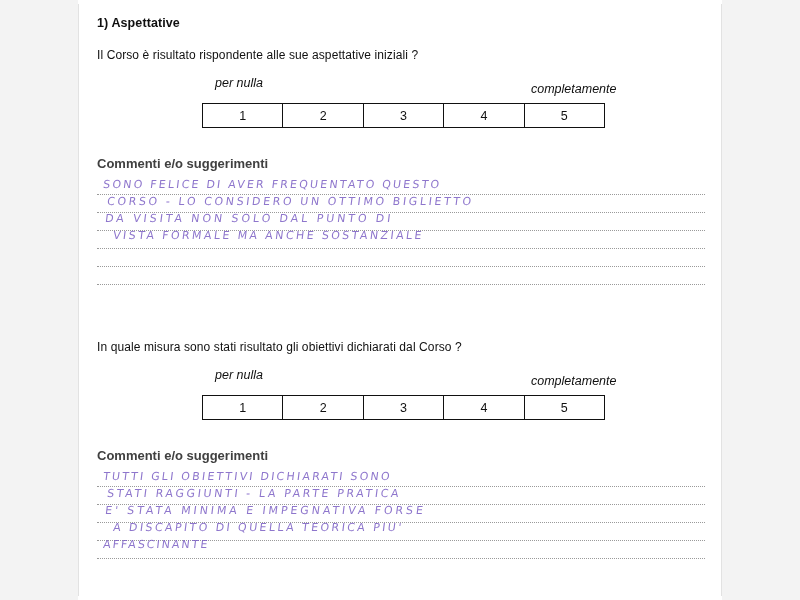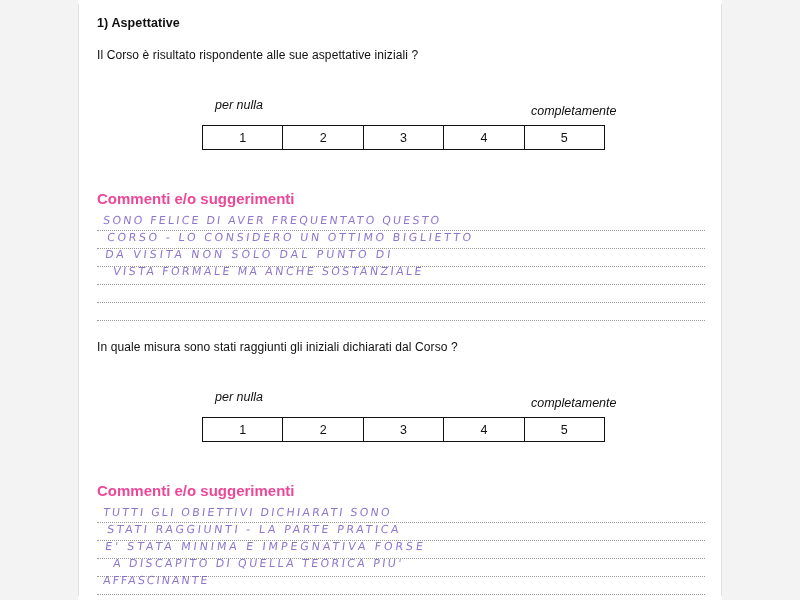--- a/index.html
+++ b/index.html
@@ -60,21 +60,21 @@
   }
   .q-text {
     font-size: 12px;
     color: #101010;
     margin-top: 18px;
     letter-spacing: 0.1px;
   }
   .scale-labels {
     position: relative;
     height: 18px;
-    margin-top: 36px;
+    margin-top: 14px;
     width: 608px;
   }
   .lbl-left {
     position: absolute;
     left: 118px;
     top: 0;
     font-size: 12.5px;
     font-style: italic;
     color: #101010;
   }
@@ -104,24 +104,24 @@
     justify-content: center;
     font-size: 12.5px;
     color: #111111;
     box-sizing: border-box;
     position: relative;
   }
   .scale-cell:last-child {
     border-right: none;
   }
   .comments-title {
-    font-size: 15px;
+    font-size: 13px;
     font-weight: bold;
-    color: #ec4899;
-    margin-top: 40px;
+    color: #404040;
+    margin-top: 28px;
   }
   .lines {
     position: relative;
     margin-top: 6px;
     width: 608px;
   }
   .dline {
     height: 17px;
     border-bottom: 1.3px dotted #9a9a9a;
   }
@@ -191,21 +191,21 @@
           <div class="hline i2">CORSO - LO CONSIDERO UN OTTIMO BIGLIETTO</div>
           <div class="hline i3">DA VISITA NON SOLO DAL PUNTO DI</div>
           <div class="hline i4">VISTA FORMALE MA ANCHE SOSTANZIALE</div>
           <div class="hline i5"></div>
           <div class="hline i5"></div>
         </div>
       </div>
     </div>
 
     <div class="section" style="top: 318px;">
-      <div class="q-text">In quale misura sono stati raggiunti gli iniziali dichiarati dal Corso ?</div>
+      <div class="q-text">In quale misura sono stati risultato gli obiettivi dichiarati dal Corso ?</div>
 
       <div class="scale-labels">
         <span class="lbl-left">per nulla</span>
         <span class="lbl-right">completamente</span>
       </div>
 
       <div class="scale-box">
         <div class="scale-cell">1</div>
         <div class="scale-cell">2</div>
         <div class="scale-cell">3</div>

